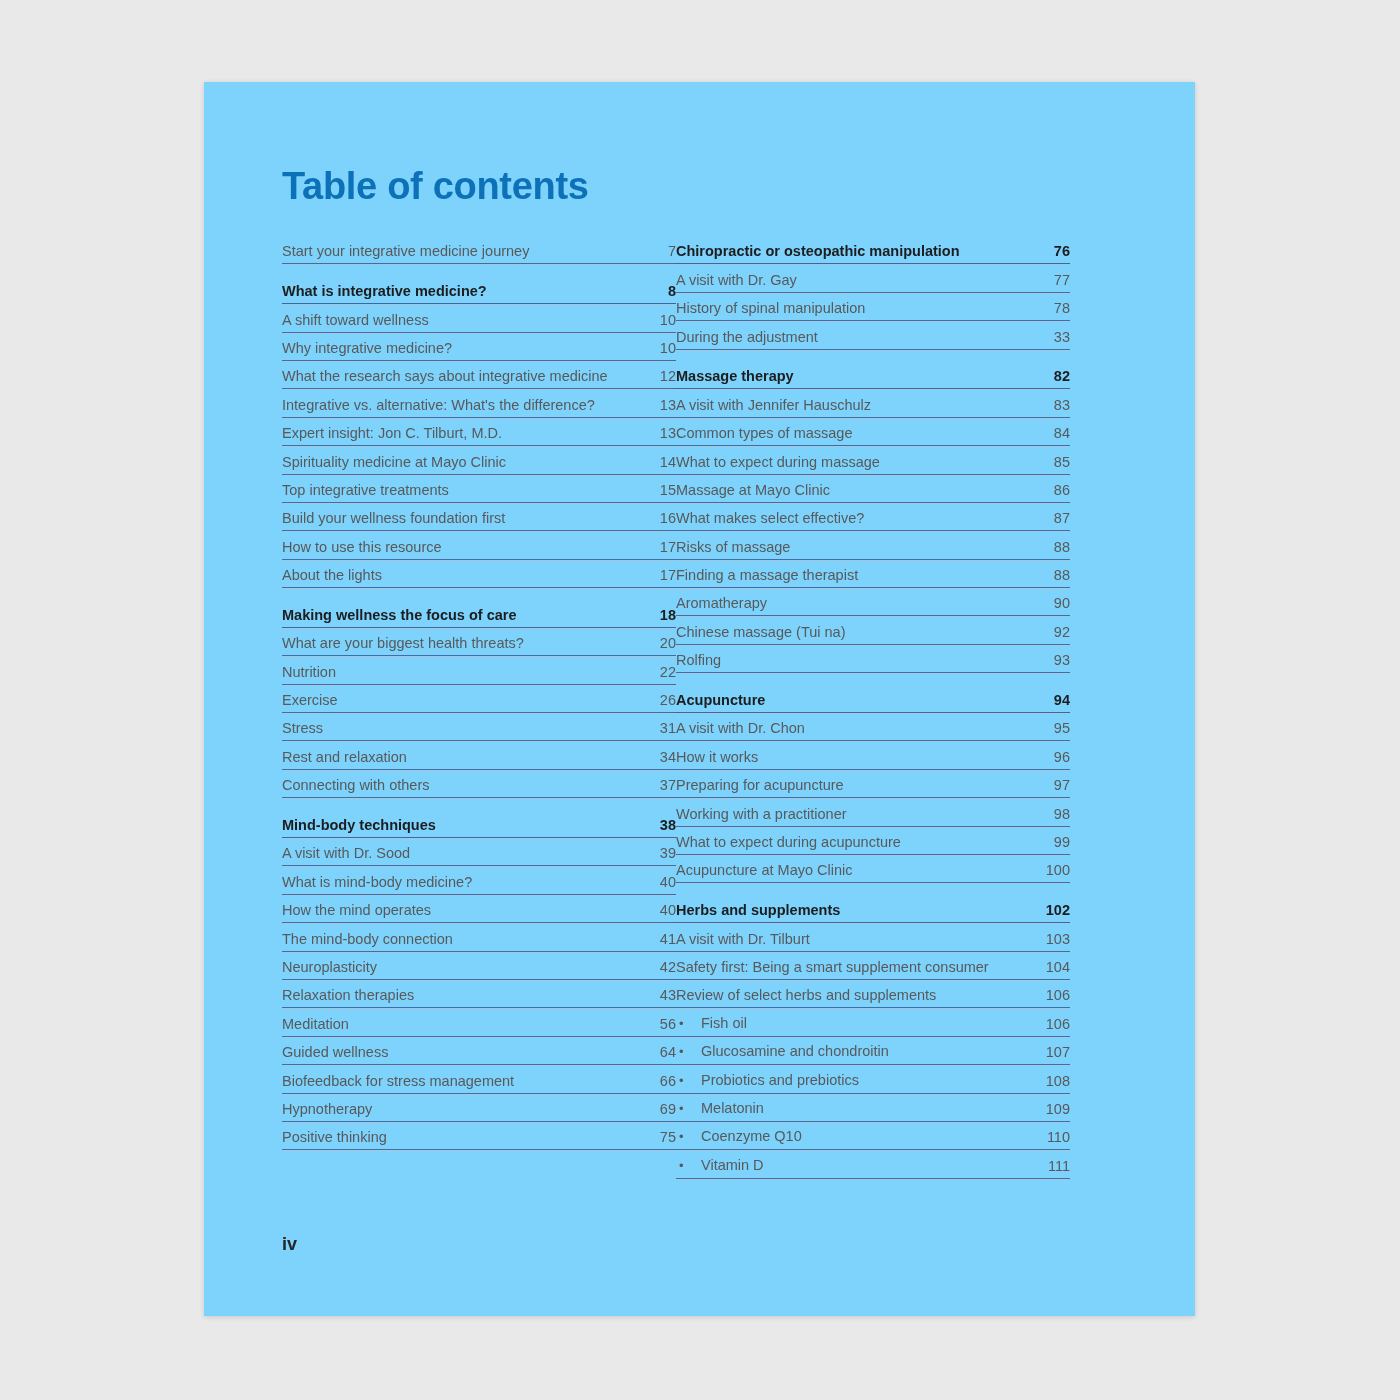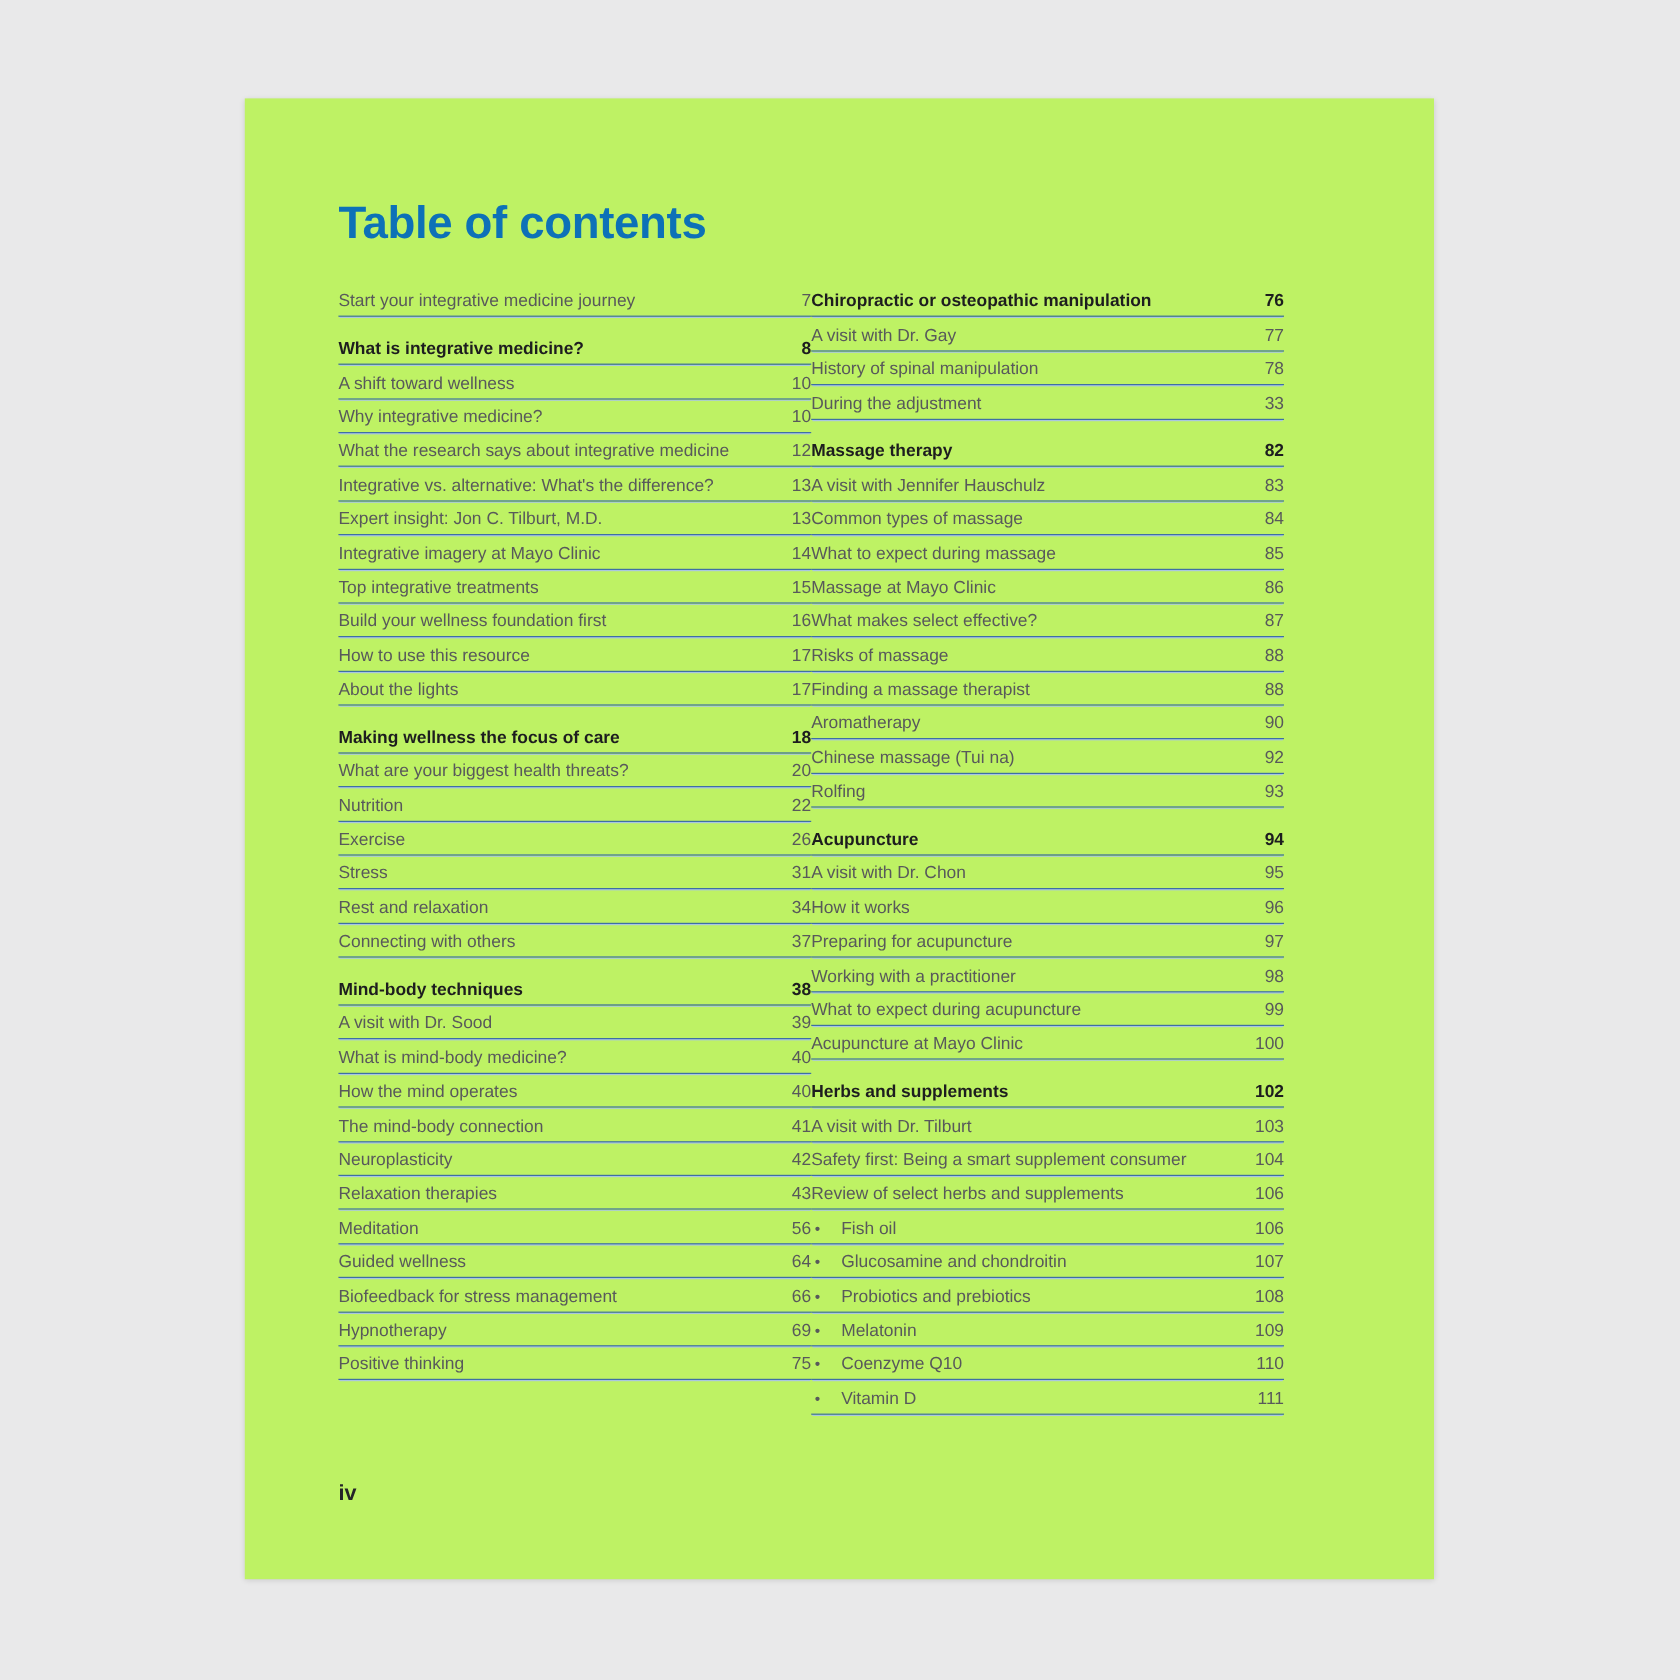--- a/index.html
+++ b/index.html
@@ -6,21 +6,21 @@
   html, body {
     width: 1400px; height: 1400px;
     background: #e9e9ea;
     font-family: "Liberation Sans", "DejaVu Sans", sans-serif;
     overflow: hidden;
   }
   .page {
     position: absolute;
     left: 204px; top: 82px;
     width: 991px; height: 1234px;
-    background: #bef264;
+    background: #7dd3fc;
     box-shadow: 0 1px 5px rgba(0,0,0,0.14);
   }
   .content {
     padding: 83px 125px 0 78px;
   }
   .toc-title {
     font-size: 38px;
     font-weight: bold;
     letter-spacing: -0.3px;
     color: #0d71b7;
@@ -116,21 +116,21 @@
             </div>
             <div class="row">
               <span class="label">Integrative vs. alternative: What's the difference?</span>
               <span class="pagenum">13</span>
             </div>
             <div class="row">
               <span class="label">Expert insight: Jon C. Tilburt, M.D.</span>
               <span class="pagenum">13</span>
             </div>
             <div class="row">
-              <span class="label">Integrative imagery at Mayo Clinic</span>
+              <span class="label">Spirituality medicine at Mayo Clinic</span>
               <span class="pagenum">14</span>
             </div>
             <div class="row">
               <span class="label">Top integrative treatments</span>
               <span class="pagenum">15</span>
             </div>
             <div class="row">
               <span class="label">Build your wellness foundation first</span>
               <span class="pagenum">16</span>
             </div>

